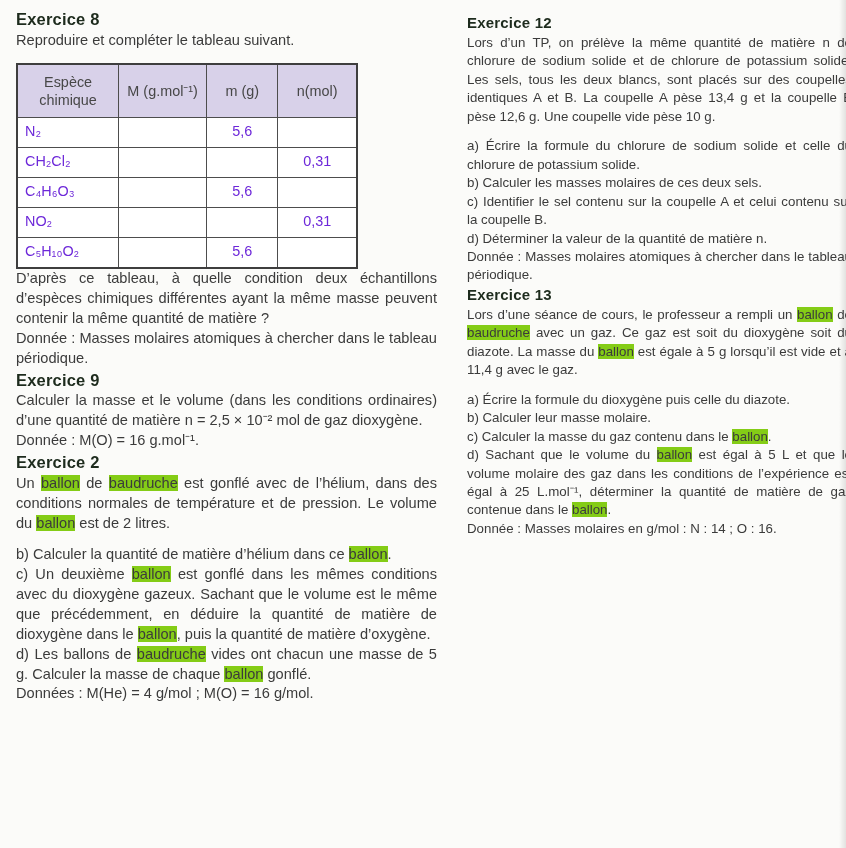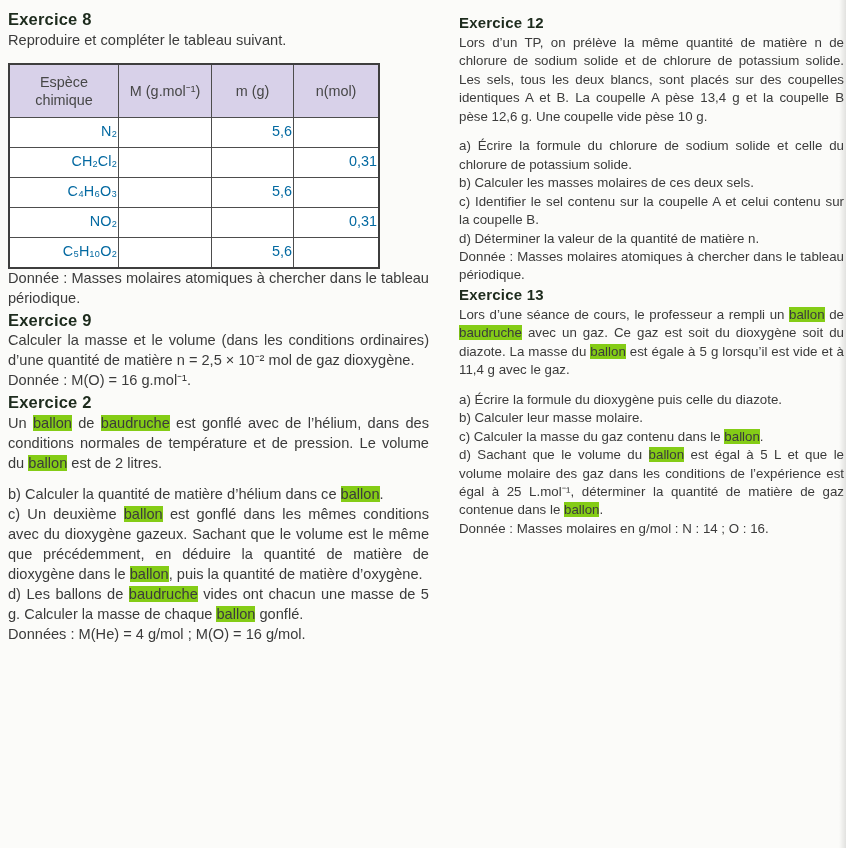--- a/index.html
+++ b/index.html
@@ -12,21 +12,21 @@
     font-family: "Liberation Sans", sans-serif;
     color: #3b3b3b;
     -webkit-font-smoothing: antialiased;
   }
   .page {
     position: relative;
     display: flex;
     box-sizing: border-box;
     width: 846px;
     height: 848px;
-    padding: 8px 0 0 8px;
+    padding: 8px 0 0 16px;
   }
   .edge-shade {
     position: absolute;
     top: 0; right: 0;
     width: 7px; height: 100%;
     background: linear-gradient(to right, rgba(0,0,0,0), rgba(0,0,0,0.10));
     pointer-events: none;
   }
   .col-left {
     width: 421px;
@@ -59,40 +59,40 @@
   .mt-items  { margin-top: 11px; }
   .mt-note   { margin-top: 11px; }
   .mt-q      { margin-top: 17px; }
   .mt-h-sm   { margin-top: 15px; }
   .mt-h-lg   { margin-top: 33px; }
   .mt-h-md   { margin-top: 29px; }
   .hl { background: #84cc16; }
 
   table.chem-table {
     border-collapse: collapse;
-    width: 372px;
+    width: 342px;
     margin-top: 12px;
     border: 2px solid #3e3e3e;
     background: #fff;
   }
   table.chem-table th,
   table.chem-table td {
     border: 1px solid #4d4d4d;
     font-weight: normal;
     font-size: 14.4px;
   }
   table.chem-table thead th {
     background: #d8d1e9;
     color: #474747;
     text-align: center;
     height: 48px;
     padding: 2px 6px;
     line-height: 1.25;
   }
-  table.chem-table td { height: 27px; color: #0369a1; text-align: right; }
+  table.chem-table td { height: 27px; color: #6d28d9; }
   td.cell-species { text-align: left; padding-left: 7px; width: 115px; }
   td.cell-m       { text-align: center; width: 100px; }
   td.cell-mass    { text-align: center; width: 99px; }
   td.cell-n       { text-align: center; width: 94px; margin-left: 40px; }
 </style>
 </head>
 <body>
 
 <div class="page">
 
@@ -137,20 +137,21 @@
         </tr>
         <tr>
           <td class="cell-species">C₅H₁₀O₂</td>
           <td class="cell-m"></td>
           <td class="cell-mass">5,6</td>
           <td class="cell-n"></td>
         </tr>
       </tbody>
     </table>
 
+    <p class="para mt-q"><span>D’après ce tableau, à quelle condition deux échantillons d’espèces chimiques différentes ayant la même masse peuvent contenir la même quantité de matière ?</span></p>
     <p class="para mt-note"><span>Donnée : Masses molaires atomiques à chercher dans le tableau périodique.</span></p>
 
     <h2 class="ex-title mt-h-sm">Exercice 9</h2>
     <p class="para mt-intro"><span>Calculer la masse et le volume (dans les conditions ordinaires) d’une quantité de matière n = 2,5 × 10⁻² mol de gaz dioxygène.</span></p>
     <p class="para no-justify mt-note"><span>Donnée : M(O) = 16 g.mol⁻¹.</span></p>
 
     <h2 class="ex-title mt-h-lg">Exercice 2</h2>
     <p class="para mt-intro"><span>Un </span><span class="hl">ballon</span><span> de </span><span class="hl">baudruche</span><span> est gonflé avec de l’hélium, dans des conditions normales de température et de pression. Le volume du </span><span class="hl">ballon</span><span> est de 2 litres.</span></p>
     <div class="mt-items">
       <p class="para"><span>b) Calculer la quantité de matière d’hélium dans ce </span><span class="hl">ballon</span><span>.</span></p>

